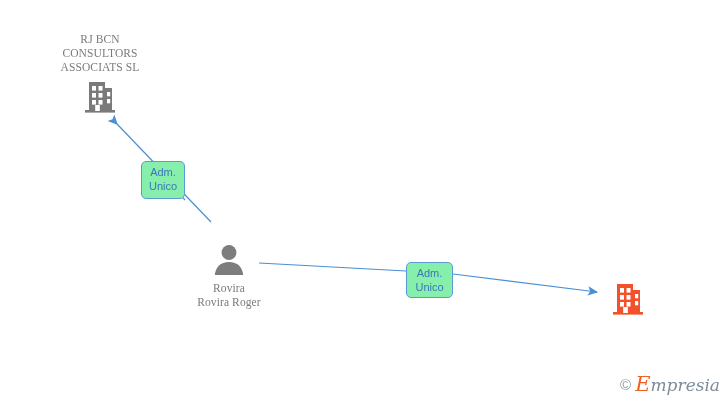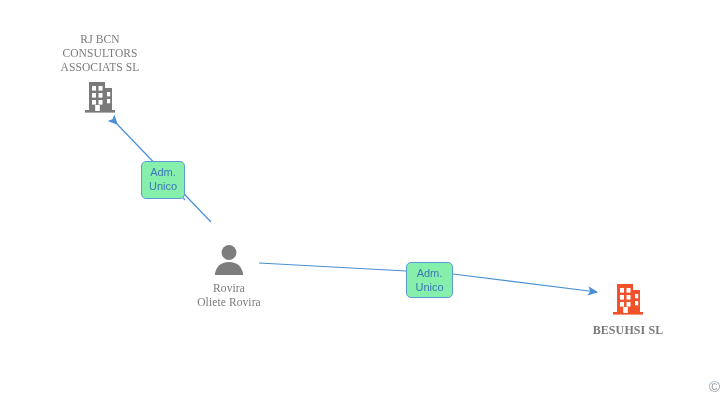--- a/index.html
+++ b/index.html
@@ -176,46 +176,46 @@
   </div>
 
   <div class="node" id="node-person-rovira">
     <span class="icon-wrap">
       <svg width="34" height="34" viewBox="0 0 34 34" xmlns="http://www.w3.org/2000/svg">
         <circle cx="17" cy="9.5" r="7.4" fill="#7d7d7d"></circle>
         <path d="M17,19 C25.5,19 30.5,24.2 31.2,32 L2.8,32 C3.5,24.2 8.5,19 17,19 Z" fill="#7d7d7d"></path>
       </svg>
     </span>
     <div class="node-label">Rovira
-Oliete Rovira</div>
+Rovira Roger</div>
   </div>
 
   <div class="node" id="node-company-besuhsi">
     <span class="icon-wrap">
       <svg width="34" height="36" viewBox="0 0 34 36" xmlns="http://www.w3.org/2000/svg">
         <rect x="6" y="3" width="16" height="29" fill="#f2522b"></rect>
         <rect x="22" y="9" width="7" height="23" fill="#f2522b"></rect>
         <rect x="2" y="31" width="30" height="2.6" fill="#f2522b"></rect>
         <rect x="9" y="7" width="4" height="4.6" fill="#ffffff"></rect>
         <rect x="15.5" y="7" width="4" height="4.6" fill="#ffffff"></rect>
         <rect x="9" y="14" width="4" height="4.6" fill="#ffffff"></rect>
         <rect x="15.5" y="14" width="4" height="4.6" fill="#ffffff"></rect>
         <rect x="9" y="21" width="4" height="4.6" fill="#ffffff"></rect>
         <rect x="15.5" y="21" width="4" height="4.6" fill="#ffffff"></rect>
         <rect x="24" y="13" width="3.2" height="4.3" fill="#ffffff"></rect>
         <rect x="24" y="20" width="3.2" height="4.3" fill="#ffffff"></rect>
         <rect x="12.2" y="26" width="4.6" height="6" fill="#ffffff"></rect>
       </svg>
     </span>
-    <div class="node-label bold">BESUHSI SL</div>
   </div>
 
   <div class="edge-label" id="edge-label-1">Adm.
 Unico</div>
 
   <div class="edge-label" id="edge-label-2">Adm.
 Unico</div>
 
   <div id="watermark">
     <span class="wm-copy">©</span>
+    <span class="wm-text"><span class="wm-e">E</span><span>mpresia</span></span>
   </div>
 
 </div>
 
 </body></html>

